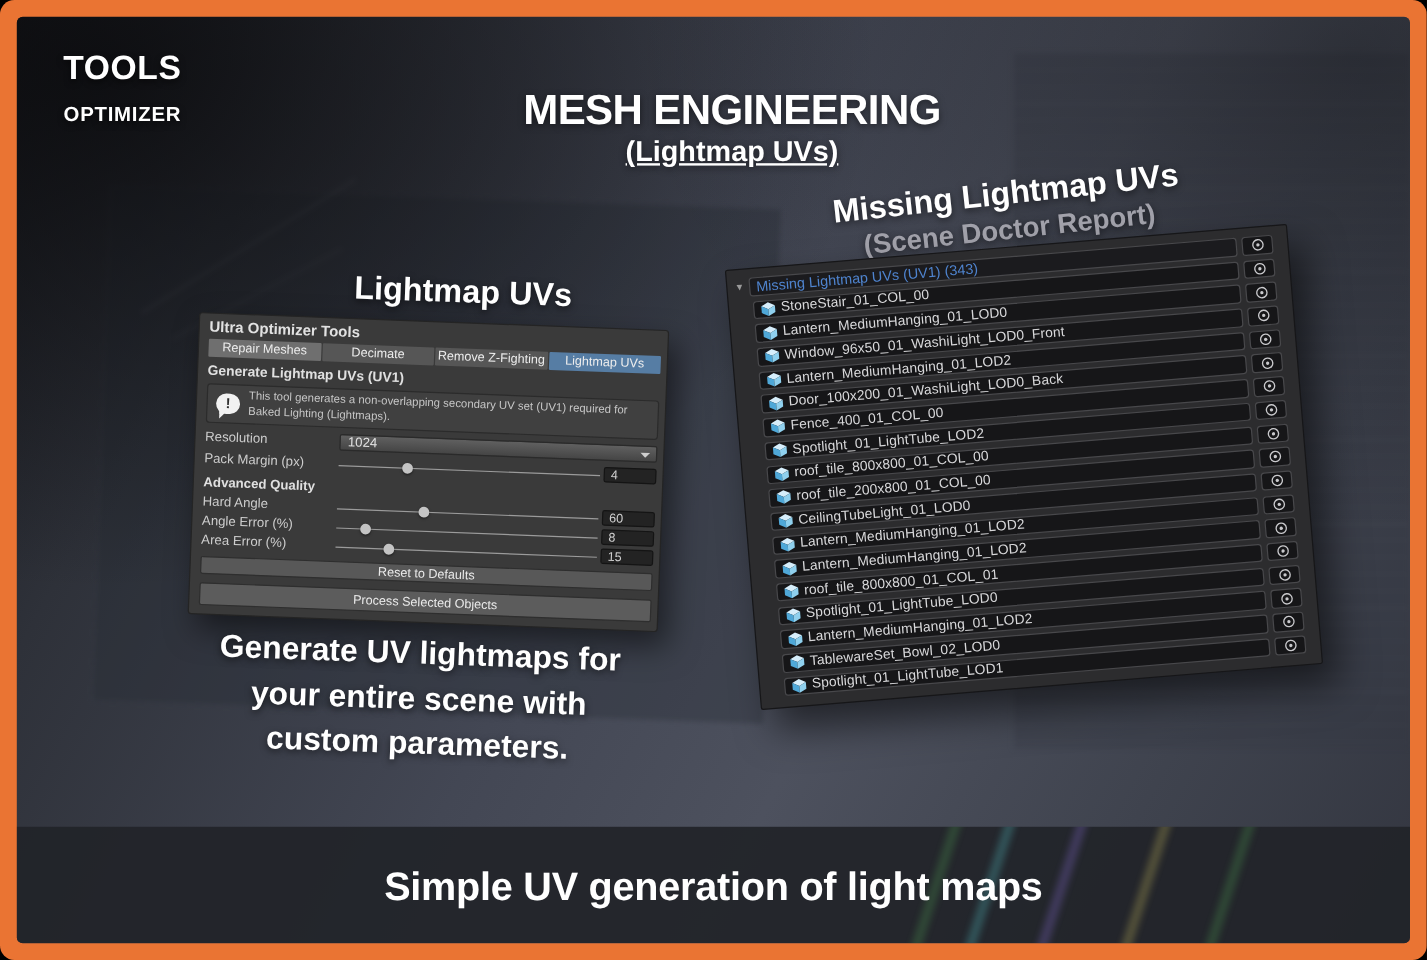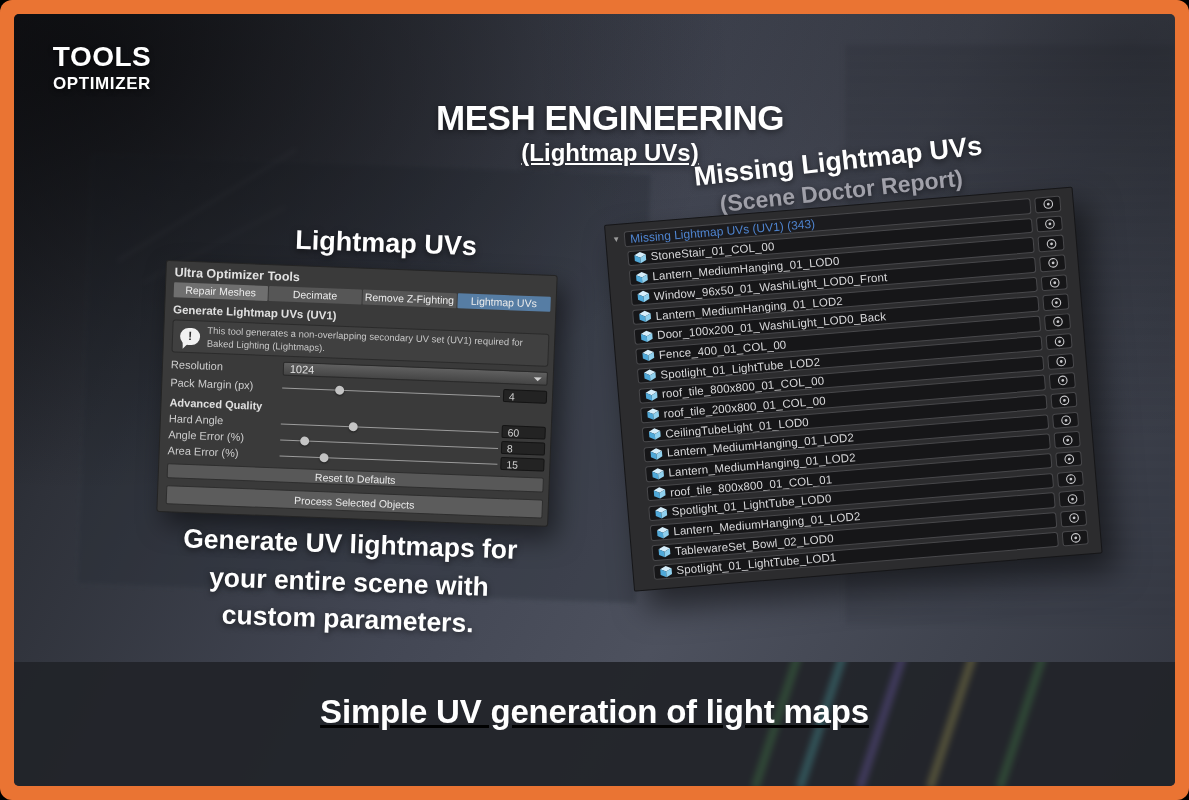--- a/index.html
+++ b/index.html
@@ -16,24 +16,24 @@
   .bg-win1{left:70px;top:150px;width:560px;height:430px;background:rgba(38,42,52,.35);border:1px solid rgba(185,195,215,.05);transform:rotate(2deg);}
   .bg-win2{left:830px;top:30px;width:330px;height:580px;background:
       repeating-linear-gradient(180deg, rgba(255,255,255,.028) 0 1px, transparent 1px 14px), rgba(50,54,64,.28);
       border-left:1px solid rgba(200,210,230,.06);}
   .bg-streak1{left:88px;top:190px;width:210px;height:2px;background:rgba(255,255,255,.07);transform:rotate(-32deg);}
   .bg-streak2{left:120px;top:230px;width:160px;height:2px;background:rgba(255,255,255,.05);transform:rotate(-28deg);}
 
   
   .logo{position:absolute;left:26px;top:28px;width:124px;text-align:center;color:#fff;text-shadow:0 2px 5px rgba(0,0,0,.55);}
   .logo .l1,.logo .l3{font-size:28px;font-weight:800;letter-spacing:.5px;line-height:1.1;}
-  .logo .l2{font-size:17px;font-weight:800;letter-spacing:.6px;line-height:1.35;}
-
-  
-  .main-title{position:absolute;left:371px;top:58px;width:450px;text-align:center;color:#fff;text-shadow:0 2px 6px rgba(0,0,0,.5);margin-top:26px;}
+  .logo .l2{font-size:17px;font-weight:800;letter-spacing:.6px;line-height:1.35;margin-top:12px;}
+
+  
+  .main-title{position:absolute;left:371px;top:58px;width:450px;text-align:center;color:#fff;text-shadow:0 2px 6px rgba(0,0,0,.5);}
   .main-title .t1{font-size:35px;font-weight:800;letter-spacing:-.5px;}
   .main-title .t2{font-size:24px;font-weight:700;margin-top:1px;text-decoration:underline;}
 
   
   .left-heading{position:absolute;left:222px;top:214px;width:300px;text-align:center;font-size:27px;font-weight:800;color:#fff;
     transform:rotate(2deg);text-shadow:0 2px 6px rgba(0,0,0,.55);}
   .right-heading{position:absolute;left:648px;top:132px;width:355px;text-align:center;transform:rotate(-6.2deg);text-shadow:0 2px 6px rgba(0,0,0,.55);}
   .right-heading .rh1{font-size:27px;font-weight:800;color:#fff;}
   .right-heading .rh2{font-size:23px;font-weight:800;color:#a2a2ab;margin-top:1px;}
   .left-caption{position:absolute;left:155px;top:512px;width:360px;text-align:center;font-size:26.5px;font-weight:800;line-height:1.42;
@@ -78,21 +78,21 @@
   .mr-foldout{width:12px;flex:0 0 auto;color:#9a9a9a;font-size:8px;line-height:15px;text-align:left;}
   .mr-field{flex:1;display:flex;align-items:center;gap:4px;background:#161618;border:1px solid #48484b;border-radius:3px;height:100%;padding:0 5px;overflow:hidden;}
   .mr-row.header .mr-field{background:#1b1b1e;}
   .mr-text{font-size:11.5px;color:#d8d8da;white-space:nowrap;letter-spacing:.1px;}
   .mr-htext{font-size:12px;color:#4F84CF;white-space:nowrap;}
   .mr-eye{flex:0 0 auto;width:26px;height:100%;margin-left:4px;background:#161618;border:1px solid #48484b;border-radius:3px;
     display:flex;align-items:center;justify-content:center;}
   .cube{flex:0 0 auto;width:13px;height:13px;}
 
   
-  .footer-bar{position:absolute;left:0;right:0;bottom:0;height:124px;background:rgba(33,35,41,.93);overflow:hidden;text-decoration:underline;}
+  .footer-bar{position:absolute;left:0;right:0;bottom:0;height:97px;background:rgba(33,35,41,.93);overflow:hidden;}
   .footer-text{position:relative;z-index:2;text-align:center;line-height:100px;font-size:33px;font-weight:800;color:#fff;letter-spacing:-.2px;}
   .streak{position:absolute;top:-20px;height:150px;width:8px;filter:blur(3px);opacity:.30;transform:rotate(18deg);z-index:1;}
 </style>
 </head>
 <body>
 
 <div class="frame">
   <div class="canvas">
     <div class="bg-shape bg-win1"></div>
     <div class="bg-shape bg-win2"></div>

